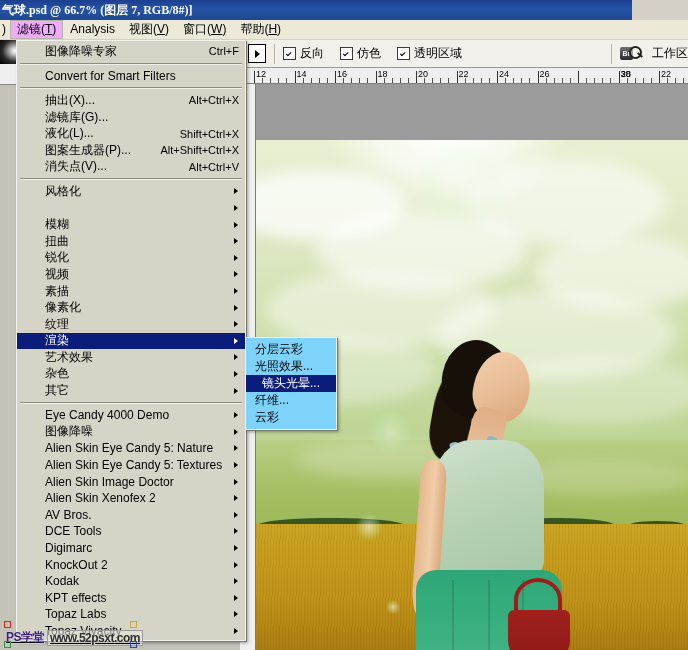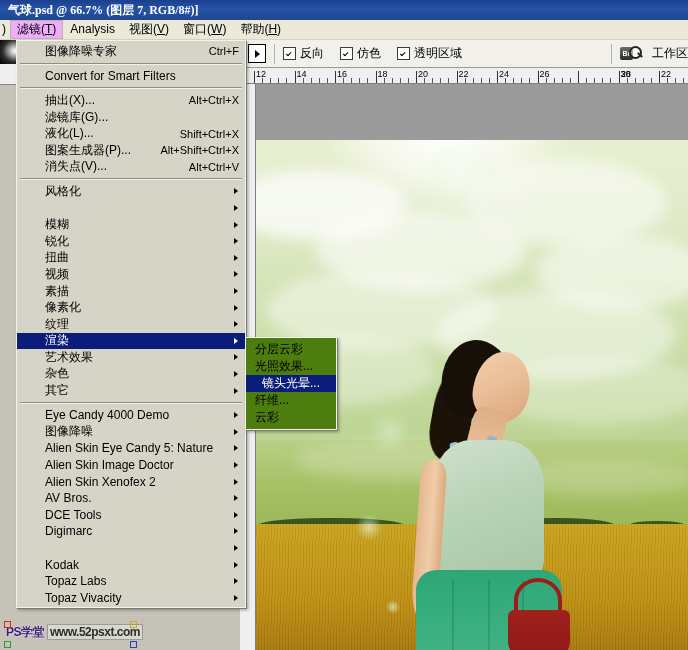--- a/index.html
+++ b/index.html
@@ -5,24 +5,24 @@
   html,body{margin:0;padding:0;}
   body{
     width:688px;height:650px;overflow:hidden;
     font-family:"Liberation Sans","DejaVu Sans",sans-serif;
     background:#d4d0c8;position:relative;
   }
   #app{position:absolute;inset:0;width:688px;height:650px;}
 
   
   .titlebar{
-    position:absolute;left:0;top:0;width:688px;height:20px;
+    position:absolute;left:0;top:0;width:632px;height:20px;
     background:linear-gradient(to bottom,#1b3f8f 0%,#2553a6 45%,#1e478f 100%);
     color:#fff;font-size:12px;font-weight:bold;
-    display:flex;align-items:center;padding-left:8px;box-sizing:border-box;
+    display:flex;align-items:center;padding-left:2px;box-sizing:border-box;
     font-family:"Liberation Serif","DejaVu Serif",serif;
   }
   .titlebar span{white-space:nowrap;letter-spacing:0px;}
 
   
   .menubar{
     position:absolute;left:0;top:20px;width:688px;height:20px;
     background:#ece9d8;border-bottom:1px solid #d9d5c5;
     display:flex;align-items:center;font-size:12px;color:#000;
     box-sizing:border-box;
@@ -134,32 +134,32 @@
     border-top:3.5px solid transparent;border-bottom:3.5px solid transparent;
   }
   .row.hl{background:#0b1d7a;color:#fff;}
   .row.hl .sub{border-left-color:#fff;}
   .divider{height:1px;margin:3px 3px 3px 3px;background:#8f8d82;
     border-bottom:1px solid #f0efe8;}
 
   
   .submenu{
     position:absolute;left:245px;top:337px;width:92px;
-    background:#4d7c0f;border:1px solid #f3f2ec;
+    background:#7dd3fc;border:1px solid #f3f2ec;
     box-shadow:1px 1px 0 #7c7a6f, 2px 2px 3px rgba(0,0,0,.35);
     padding:3px 0 3px 0;box-sizing:border-box;z-index:60;font-size:12px;
   }
   .srow{height:17px;display:flex;align-items:center;padding-left:9px;
     white-space:nowrap;box-sizing:border-box;}
   .srow.hl{background:#0b1d7a;color:#fff;padding-left:16px;}
 
   
   .wm{
     position:absolute;left:6px;top:624px;width:150px;height:22px;z-index:80;
-    display:flex;align-items:flex-start;
+    display:flex;align-items:flex-end;text-decoration:underline;
   }
   .wm .t1{
     font-size:12px;font-weight:bold;color:#3b1d6e;
     text-shadow:0 0 1px #fff,1px 1px 0 #cfc9e4;letter-spacing:-.5px;
   }
   .wm .t2{
     font-size:12px;font-weight:bold;color:#2e2e2e;margin-left:3px;
     border:1px solid #9b9b9b;background:rgba(234,234,222,.55);
     padding:0 2px;letter-spacing:-.5px;
   }
@@ -462,25 +462,25 @@
         <span class="sub"></span>
       </div>
       <div class="row">
         <span class="sub"></span>
       </div>
       <div class="row">
         <span class="label">模糊</span>
         <span class="sub"></span>
       </div>
       <div class="row">
+        <span class="label">扭曲</span>
+        <span class="sub"></span>
+      </div>
+      <div class="row">
         <span class="label">锐化</span>
-        <span class="sub"></span>
-      </div>
-      <div class="row">
-        <span class="label">扭曲</span>
         <span class="sub"></span>
       </div>
       <div class="row">
         <span class="label">视频</span>
         <span class="sub"></span>
       </div>
       <div class="row">
         <span class="label">素描</span>
         <span class="sub"></span>
       </div>
@@ -515,44 +515,53 @@
       </div>
       <div class="row">
         <span class="label">图像降噪</span>
         <span class="sub"></span>
       </div>
       <div class="row">
         <span class="label">Alien Skin Eye Candy 5: Nature</span>
         <span class="sub"></span>
       </div>
       <div class="row">
+        <span class="label">Alien Skin Eye Candy 5: Textures</span>
+        <span class="sub"></span>
+      </div>
+      <div class="row">
         <span class="label">Alien Skin Image Doctor</span>
         <span class="sub"></span>
       </div>
       <div class="row">
         <span class="label">Alien Skin Xenofex 2</span>
         <span class="sub"></span>
       </div>
       <div class="row">
         <span class="label">AV Bros.</span>
         <span class="sub"></span>
       </div>
       <div class="row">
         <span class="label">DCE Tools</span>
         <span class="sub"></span>
       </div>
       <div class="row">
         <span class="label">Digimarc</span>
         <span class="sub"></span>
       </div>
       <div class="row">
+        <span class="label">KnockOut 2</span>
         <span class="sub"></span>
       </div>
       <div class="row">
         <span class="label">Kodak</span>
+        <span class="sub"></span>
+      </div>
+      <div class="row">
+        <span class="label">KPT effects</span>
         <span class="sub"></span>
       </div>
       <div class="row">
         <span class="label">Topaz Labs</span>
         <span class="sub"></span>
       </div>
       <div class="row">
         <span class="label">Topaz Vivacity</span>
         <span class="sub"></span>
       </div>

